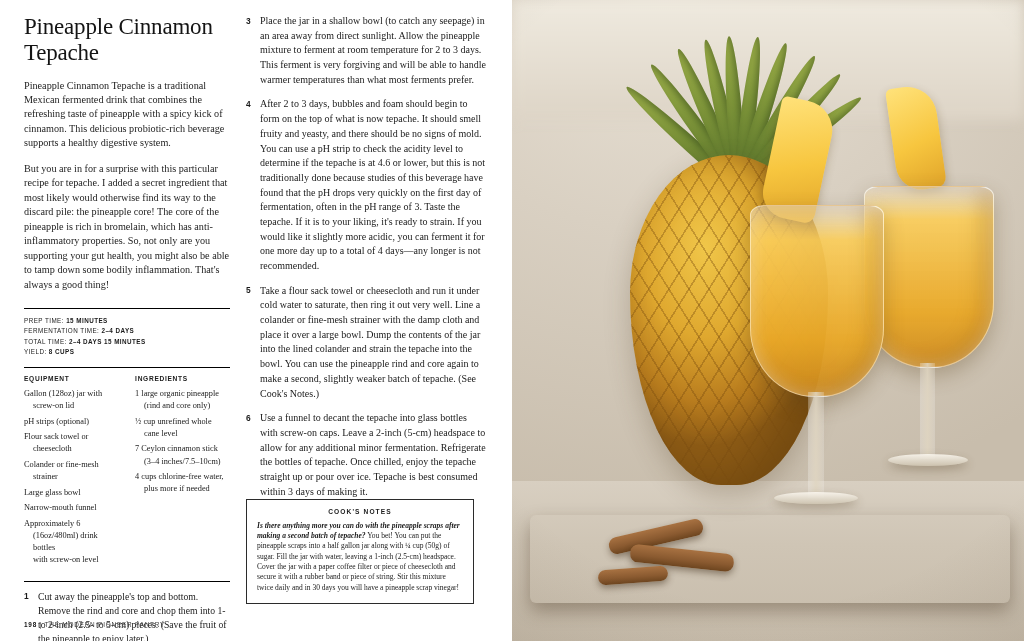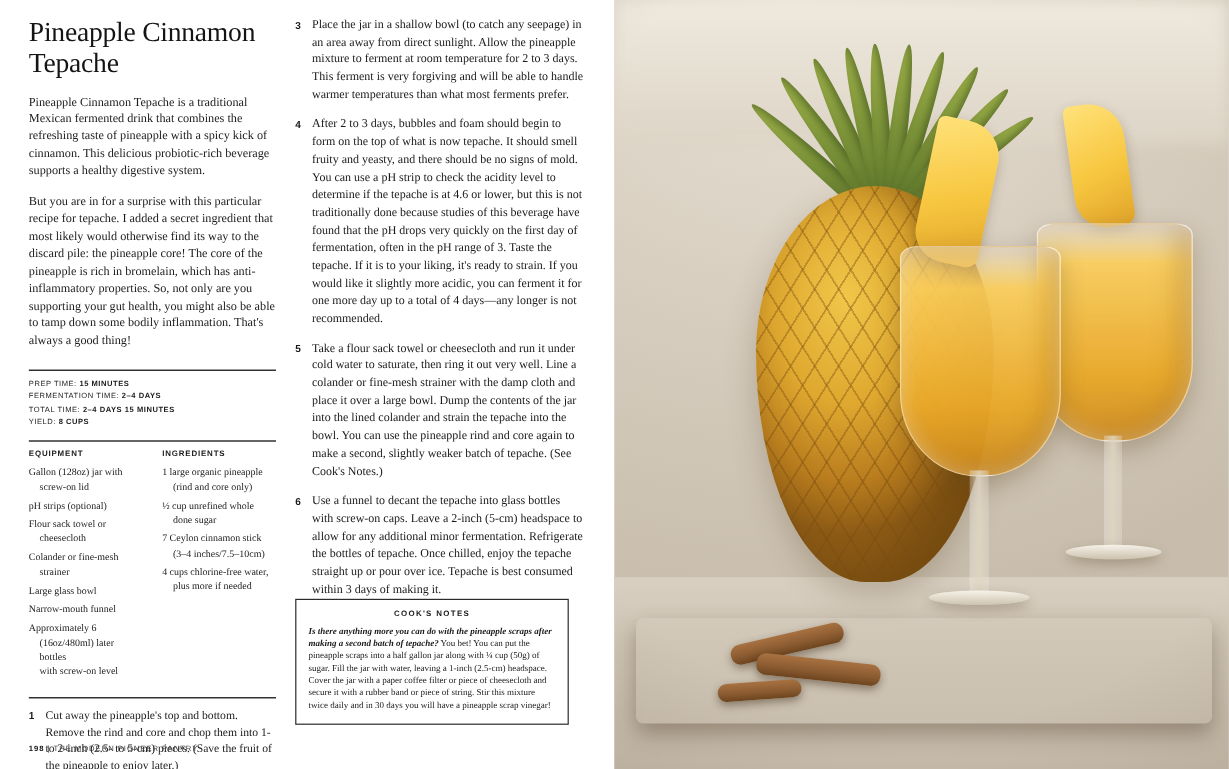--- a/index.html
+++ b/index.html
@@ -347,36 +347,36 @@
               <span class="cont">strainer</span>
             </li>
             <li>
               <span>Large glass bowl</span>
             </li>
             <li>
               <span>Narrow-mouth funnel</span>
             </li>
             <li>
               <span>Approximately 6</span>
-              <span class="cont">(16oz/480ml) later bottles</span>
+              <span class="cont">(16oz/480ml) drink bottles</span>
               <span class="cont">with screw-on level</span>
             </li>
           </ul>
         </div>
 
         <div class="ei-col second">
           <div class="ei-head">Ingredients</div>
           <ul class="ei-list">
             <li>
               <span>1 large organic pineapple</span>
               <span class="cont">(rind and core only)</span>
             </li>
             <li>
               <span>½ cup unrefined whole</span>
-              <span class="cont">done sugar</span>
+              <span class="cont">cane level</span>
             </li>
             <li>
               <span>7 Ceylon cinnamon stick</span>
               <span class="cont">(3–4 inches/7.5–10cm)</span>
             </li>
             <li>
               <span>4 cups chlorine-free water,</span>
               <span class="cont">plus more if needed</span>
             </li>
           </ul>

